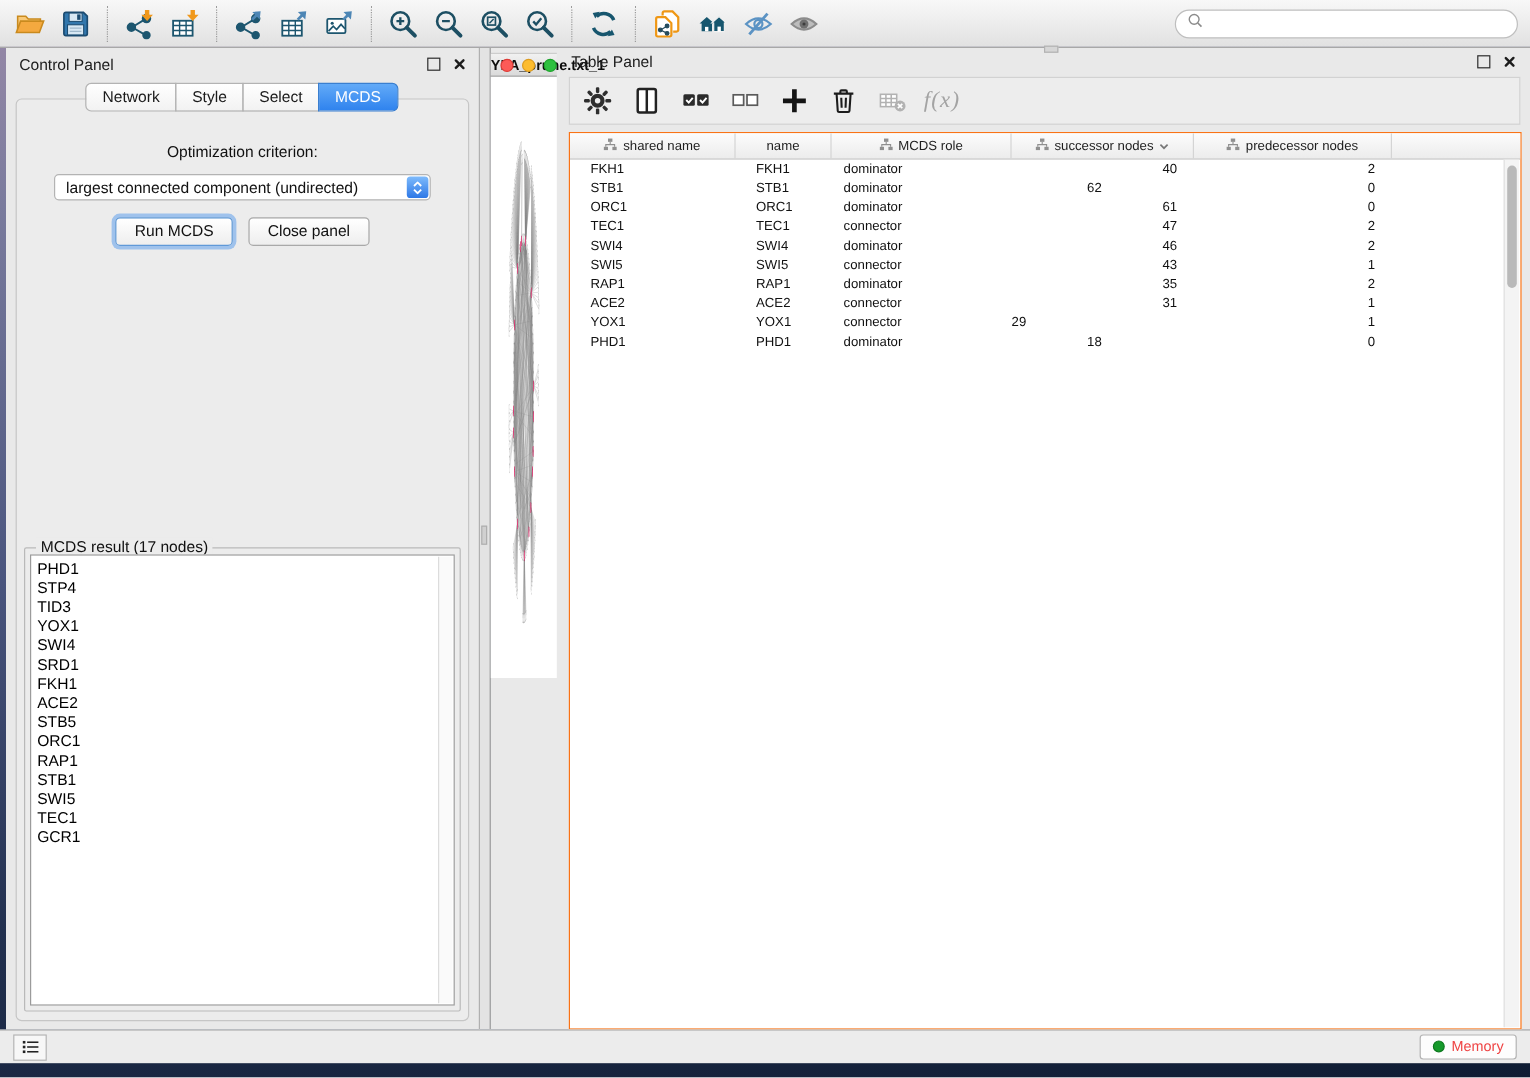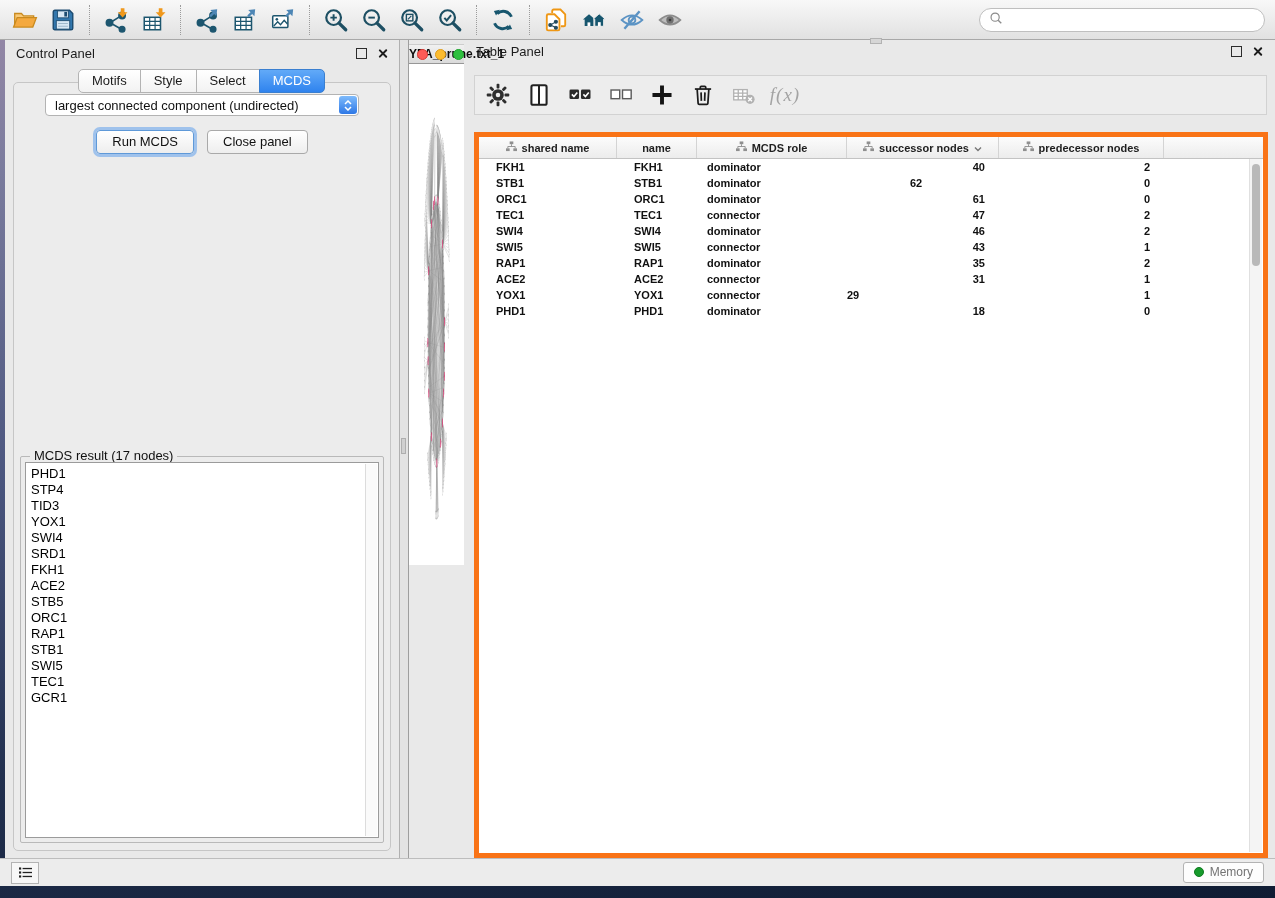--- a/index.html
+++ b/index.html
@@ -68,28 +68,28 @@
     display:flex;align-items:center;flex:0 0 auto;}
   .traffic{display:flex;gap:7px;padding-left:8px;z-index:2;}
   .tdot{width:11px;height:11px;border-radius:50%;box-sizing:border-box;}
   .tdot.red{background:#fc5b57;border:1px solid #dd3b36;}
   .tdot.yellow{background:#fdbc2e;border:1px solid #dd9c1e;}
   .tdot.green{background:#2ec03f;border:1px solid #1da32c;}
   .net-title{position:absolute;left:0;right:0;text-align:center;font-size:12px;font-weight:bold;color:#0c0c0c;}
   .net-canvas{flex:1;background:#fff;position:relative;overflow:hidden;}
   .net-canvas svg{position:absolute;inset:0;}
   
-  .table-panel{flex:1;display:flex;flex-direction:column;position:relative;min-height:0;gap:11px;}
+  .table-panel{flex:1;display:flex;flex-direction:column;position:relative;min-height:0;}
   .h-grip{position:absolute;top:-2px;left:50%;width:12px;height:6px;background:#d6d6d6;border:1px solid #b2b2b2;box-sizing:border-box;}
   .tp-head{height:23px;display:flex;align-items:center;padding:0 12px;font-size:13px;color:#1c1c1c;flex:0 0 auto;}
   .tp-toolbar{height:38px;margin:1px 8px 0 10px;background:#ededed;border:1px solid #d2d2d2;
     display:flex;align-items:center;gap:15px;padding:0 10px;flex:0 0 auto;}
   .tp-btn{display:flex;align-items:center;justify-content:center;width:26px;height:26px;}
-  .tp-table{margin:6px 7px 0 10px;flex:1;background:#fff;border:5px solid #f97316;
-    position:relative;overflow:hidden;display:flex;flex-direction:column;min-height:0;font-weight:bold;}
+  .tp-table{margin:6px 7px 0 10px;flex:1;background:#fff;border:1px solid #f97316;
+    position:relative;overflow:hidden;display:flex;flex-direction:column;min-height:0;}
   .thead{display:flex;height:21px;background:linear-gradient(#fcfcfc,#ececec);
     border-bottom:1px solid #c3c3c3;flex:0 0 auto;font-size:11px;color:#1e1e1e;}
   .th{display:flex;align-items:center;justify-content:center;gap:5px;border-right:1px solid #d4d4d4;box-sizing:border-box;}
   .th.filler{border-right:none;flex:1;}
   .tbody{flex:1;position:relative;}
   .trow{display:flex;height:16px;align-items:center;font-size:11px;color:#111;}
   .td{box-sizing:border-box;overflow:hidden;white-space:nowrap;}
   .tp-scroll{position:absolute;top:22px;right:1px;bottom:1px;width:12px;background:#f4f4f4;border-left:1px solid #e0e0e0;}
   .tp-thumb{position:absolute;top:5px;left:2px;right:2px;height:102px;border-radius:5px;background:#b9b9b9;}
   .tp-tabs{height:27px;display:flex;justify-content:center;align-items:flex-start;padding-top:3px;flex:0 0 auto;}
@@ -97,21 +97,21 @@
     font-size:12.5px;color:#1b1b1b;margin-left:-1px;cursor:default;}
   .btab:first-child{border-radius:5px 0 0 5px;}
   .btab:last-child{border-radius:0 5px 5px 0;}
   .btab.active{background:linear-gradient(#5fa9f8,#2e82ee);border-color:#3a7fd0;color:#fff;}
   
   .statusbar{position:absolute;left:0;right:0;bottom:12px;height:28px;background:#ececec;
     border-top:1px solid #bdbdbd;display:flex;align-items:center;padding:0 11px;box-sizing:border-box;}
   .sb-btn{width:26px;height:20px;border:1px solid #b3b3b3;background:#f7f7f7;
     display:flex;align-items:center;justify-content:center;}
   .memory-btn{margin-left:auto;display:flex;align-items:center;gap:6px;background:#fdfdfd;
-    border:1px solid #b3b3b3;border-radius:3px;padding:2px 10px 3px;font-size:12px;color:#737373;}
+    border:1px solid #b3b3b3;border-radius:3px;padding:2px 10px 3px;font-size:12px;color:#ef4444;}
   .memory-dot{width:10px;height:10px;border-radius:50%;background:#169a2b;border:1px solid #0e7a1f;box-sizing:border-box;}
 </style>
 </head>
 <body>
 
 <div class="desktop">
 
   <div class="toolbar">
     <div id="toolbar-groups" style="display:flex;align-items:center;">
         <div class="tb-group">
@@ -283,26 +283,27 @@
     <div class="left-gutter"></div>
 
     <div class="control-panel">
       <div class="panel-head">
         <span>Control Panel</span>
         <span class="spacer"></span>
         <span class="float-icon"></span>
         <span class="close-icon"></span>
       </div>
       <div class="cp-tabs" id="cp-tabs">
-          <div class="tab">Motifs</div>
+          <div class="tab">Network</div>
           <div class="tab">Style</div>
           <div class="tab">Select</div>
           <div class="tab active">MCDS</div>
         </div>
       <div class="cp-body">
+        <div class="opt-label">Optimization criterion:</div>
         <div class="cp-select">
           <span>largest connected component (undirected)</span>
           <span class="stepper">
             <svg width="8" height="5" viewBox="0 0 8 5">
                 <path d="M1 4 L4 1 L7 4" stroke="#fff" stroke-width="1.5" fill="none"></path>
               </svg>
             <svg width="8" height="5" viewBox="0 0 8 5">
                 <path d="M1 1 L4 4 L7 1" stroke="#fff" stroke-width="1.5" fill="none"></path>
               </svg>
           </span>
@@ -1239,21 +1240,21 @@
                 <div class="td" style="width: 138px; padding-left: 17px;">YOX1</div>
                 <div class="td" style="width: 80px; padding-left: 17px;">YOX1</div>
                 <div class="td" style="width: 150px; padding-left: 10px;">connector</div>
                 <div class="td" style="width: 152px; text-align: left; padding-right: 14px;">29</div>
                 <div class="td" style="width: 165px; text-align: right; padding-right: 14px;">1</div>
               </div>
               <div class="trow">
                 <div class="td" style="width: 138px; padding-left: 17px;">PHD1</div>
                 <div class="td" style="width: 80px; padding-left: 17px;">PHD1</div>
                 <div class="td" style="width: 150px; padding-left: 10px;">dominator</div>
-                <div class="td" style="width: 152px; text-align: right; padding-right: 14px;">18</div>
+                <div class="td" style="width: 152px; text-align: center; padding-right: 14px;">18</div>
                 <div class="td" style="width: 165px; text-align: right; padding-right: 14px;">0</div>
               </div>
             </div>
           <div class="tp-scroll">
               <div class="tp-thumb"></div>
             </div>
         </div>
       </div>
     </div>
   </div>

